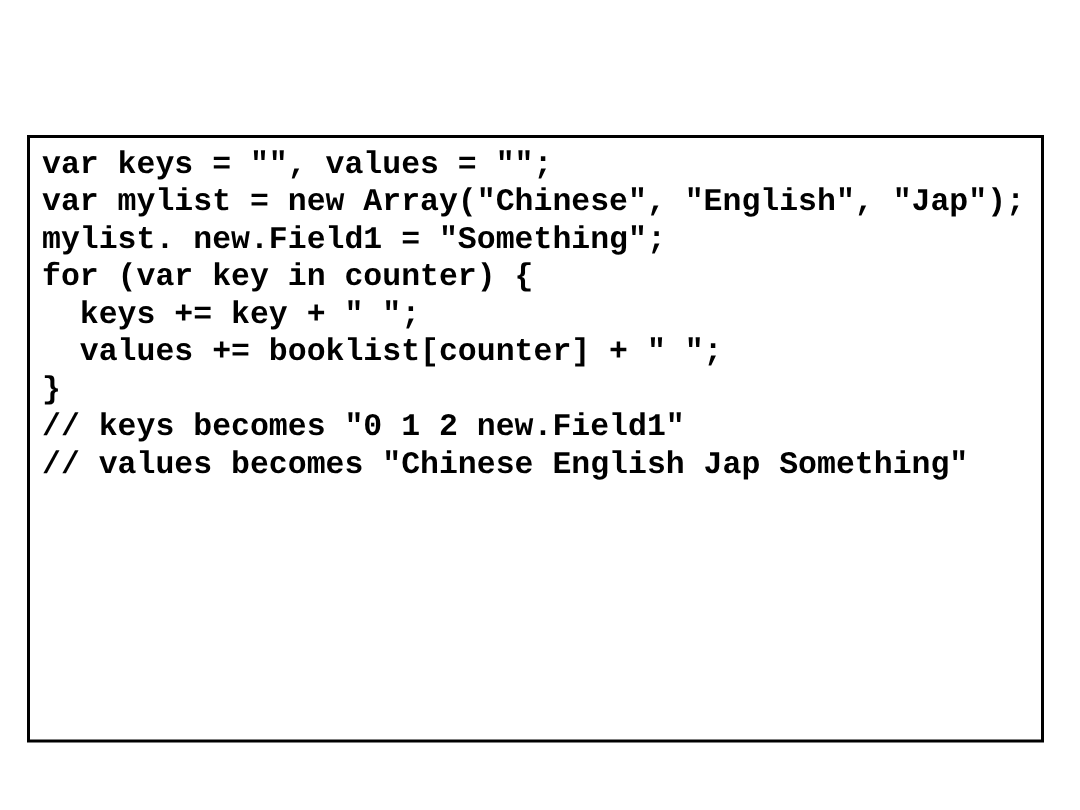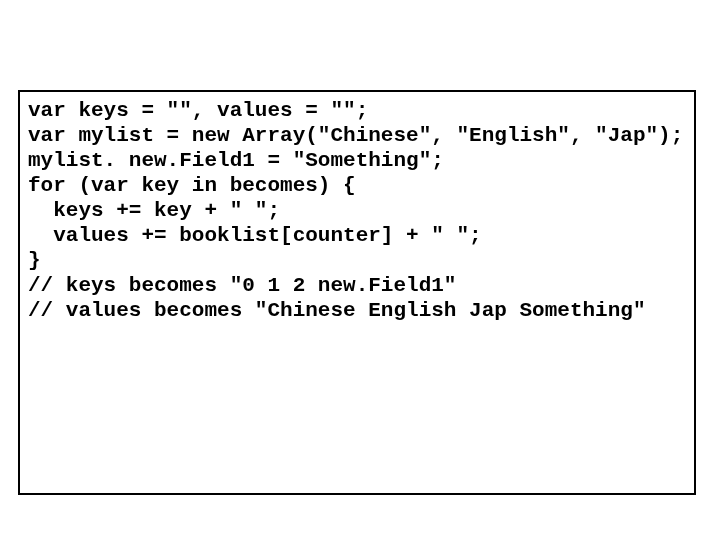--- a/index.html
+++ b/index.html
@@ -29,20 +29,20 @@
   }
 </style>
 </head>
 <body>
 
 <div class="code-box">
   <div class="code-line">var keys = "", values = "";</div>
   <div class="code-line">var mylist = new Array("Chinese", "English", "Jap");</div>
   <div class="code-line">mylist. new.Field1 = "Something";</div>
   <div class="code-line"></div>
-  <div class="code-line">for (var key in becomes) {</div>
+  <div class="code-line">for (var key in counter) {</div>
   <div class="code-line">  keys += key + " ";</div>
   <div class="code-line">  values += booklist[counter] + " ";</div>
   <div class="code-line">}</div>
   <div class="code-line"></div>
   <div class="code-line">// keys becomes "0 1 2 new.Field1"</div>
   <div class="code-line">// values becomes "Chinese English Jap Something"</div>
 </div>
 
 </body></html>

